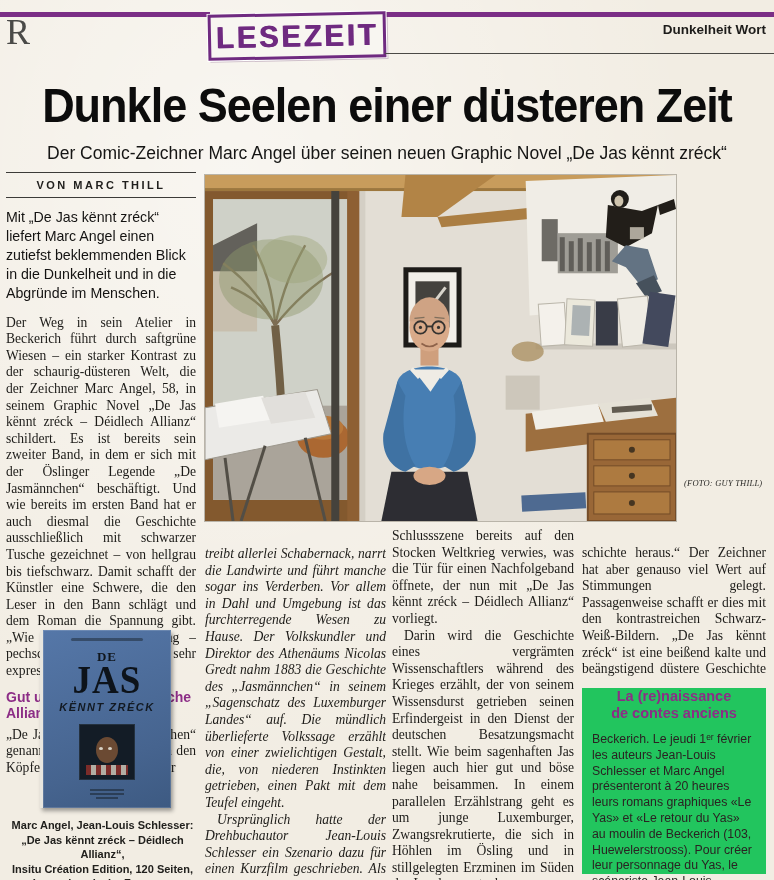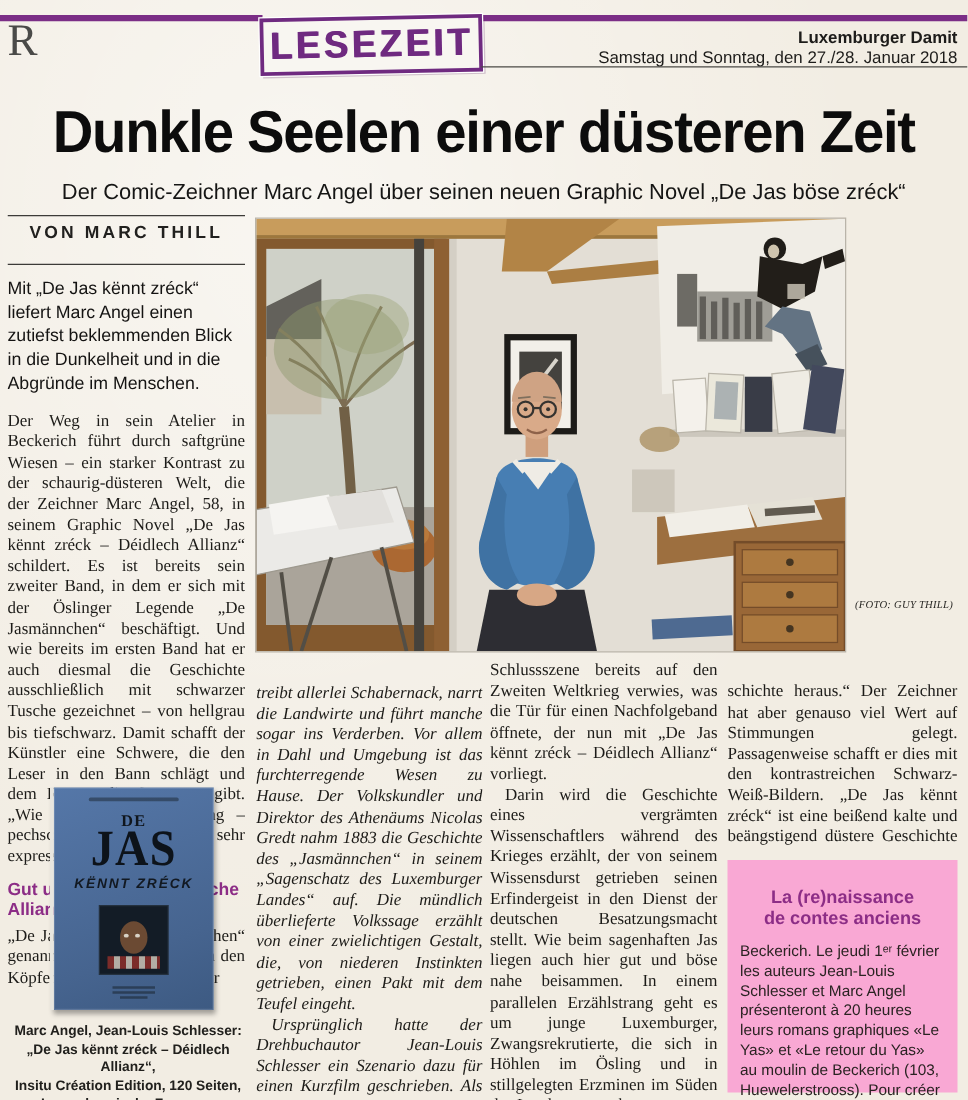--- a/index.html
+++ b/index.html
@@ -49,22 +49,22 @@
     font-family:"Liberation Sans",sans-serif;font-size:17.5px;color:#151514;
   }
 
   
   .col{line-height:16.6px;font-size:13.6px;text-align:justify;}
   .col p{margin:0;}
   .col p + p{text-indent:12px;}
   .byline{
     border-top:1px solid #3c3b38;border-bottom:1px solid #3c3b38;
     text-align:center;font-family:"Liberation Sans",sans-serif;
-    font-size:14px;font-weight:bold;letter-spacing:2.5px;color:#21201e;
-    padding:4px 0 17px 0;margin-bottom:10px;
+    font-size:11px;font-weight:bold;letter-spacing:2.5px;color:#21201e;
+    padding:4px 0 3px 0;margin-bottom:10px;
   }
   .lead{
     font-family:"Liberation Sans",sans-serif;font-weight:normal;font-size:14.2px;
     line-height:19px;text-align:left;margin-bottom:12px;color:#141312;
   }
   .subhead{
     font-family:"Liberation Sans",sans-serif;font-weight:bold;font-size:14px;
     color:#8c2d86;margin:9px 0 5px 0;text-align:left;text-indent:0 !important;
   }
 
@@ -100,48 +100,47 @@
   .book .pub{margin:10px auto 0 auto;width:34px;}
   .book .pub div{height:2px;background:#1d2835;opacity:.6;margin-bottom:2px;}
   .book-caption{
     top:818px;left:0px;width:205px;text-align:center;
     font-family:"Liberation Sans",sans-serif;font-size:11px;line-height:14.5px;
     color:#21201d;white-space:pre-line;font-weight:bold;
   }
 
   
   .infobox{
-    top:688px;left:582px;width:184px;height:186px;background:#f9a8d4;
-    box-sizing:border-box;padding:22px 10px 10px 10px;
+    top:688px;left:582px;width:184px;height:186px;background:#22c55e;
+    box-sizing:border-box;padding:0 10px 10px 10px;
     font-family:"Liberation Sans",sans-serif;
   }
   .infobox .ib-title{
     text-align:center;color:#8c2d86;font-weight:bold;font-size:14.5px;
     line-height:17px;white-space:pre-line;margin-bottom:10px;
   }
   .infobox .ib-body{font-size:12.3px;line-height:15.8px;color:#2a2322;text-align:left;}
   .infobox .ib-loc{font-weight:normal;}
 </style>
 </head>
 <body>
 
 <div class="abs rule-purple" style="top:12px;left:0;width:210px;"></div>
 <div class="abs rule-purple" style="top:12px;left:378px;width:396px;"></div>
 <div class="abs section-letter">R</div>
 <div class="abs stamp">
   <span>LESEZEIT</span>
 </div>
 <div class="abs masthead">
-  <div class="m1">Luxemburger Damit</div>
-  <div class="m2">Samstag und Sonntag, den 27./28. Januar 2018</div>
+  <div class="m1">Dunkelheit Wort</div>
 </div>
 <div class="abs rule-thin" style="top:53px;left:385px;width:389px;"></div>
 
 <div class="abs headline">Dunkle Seelen einer düsteren Zeit</div>
-<div class="abs subtitle">Der Comic-Zeichner Marc Angel über seinen neuen Graphic Novel „De Jas böse zréck“</div>
+<div class="abs subtitle">Der Comic-Zeichner Marc Angel über seinen neuen Graphic Novel „De Jas kënnt zréck“</div>
 
 <div class="abs col" style="top:172px;left:6px;width:190px;height:700px;overflow:hidden;">
   <div class="byline">VON MARC THILL</div>
   <div class="lead">Mit „De Jas kënnt zréck“ liefert Marc Angel einen zutiefst beklemmenden Blick in die Dunkelheit und in die Abgründe im Menschen.</div>
   <p>Der Weg in sein Atelier in Beckerich führt durch saftgrüne Wiesen – ein starker Kontrast zu der schaurig-düsteren Welt, die der Zeichner Marc Angel, 58, in seinem Graphic Novel „De Jas kënnt zréck – Déidlech Allianz“ schildert. Es ist bereits sein zweiter Band, in dem er sich mit der Öslinger Legende „De Jasmännchen“ beschäftigt. Und wie bereits im ersten Band hat er auch diesmal die Geschichte ausschließlich mit schwarzer Tusche gezeichnet – von hellgrau bis tiefschwarz. Damit schafft der Künstler eine Schwere, die den Leser in den Bann schlägt und dem Roman die Spannung gibt. „Wie Filme von Fritz Lang – pechschwarz und sehr expressionistisch“, so Angel.</p>
   <div class="subhead">Gut und Böse, eine tödliche Allianz</div>
   <p>„De Jas“, auch „de Jasmännchen“ genannt, spukt als Legende in den Köpfen der Öslinger herum. Er</p>
 </div>
 
 <div class="abs book">
@@ -291,21 +290,21 @@
 <div class="abs photo-caption">
   <div class="photo-credit">(FOTO: GUY THILL)</div>
 </div>
 
 <div class="abs col" style="top:546px;left:205px;width:181px;height:352px;overflow:hidden;font-style:italic;">
   <p>treibt allerlei Schabernack, narrt die Landwirte und führt manche sogar ins Verderben. Vor allem in Dahl und Umgebung ist das furchterregende Wesen zu Hause. Der Volkskundler und Direktor des Athenäums Nicolas Gredt nahm 1883 die Geschichte des „Jasmännchen“ in seinem „Sagenschatz des Luxemburger Landes“ auf. Die mündlich überlieferte Volkssage erzählt von einer zwielichtigen Gestalt, die, von niederen Instinkten getrieben, einen Pakt mit dem Teufel eingeht.</p>
   <p>Ursprünglich hatte der Drehbuchautor Jean-Louis Schlesser ein Szenario dazu für einen Kurzfilm geschrieben. Als sein Projekt ins Stocken geriet, wandte er sich an den Zeichner Marc Angel. Mit Stift und Tusche gab dieser der dunklen Seele des „Jasmännchen“ wieder neues Leben. So erschien 2015 ein erster Graphic Novel, in dem das Duo Schlesser/Angel in der</p>
 </div>
 
 <div class="abs col" style="top:528px;left:392px;width:182px;height:352px;overflow:hidden;">
-  <p>Schlussszene bereits auf den Zweiten Weltkrieg verwies, was die Tür für einen Nachfolgeband öffnete, der nun mit „De Jas kënnt zréck – Déidlech Allianz“ vorliegt.</p>
+  <p>Schlussszene bereits auf den Stocken Weltkrieg verwies, was die Tür für einen Nachfolgeband öffnete, der nun mit „De Jas kënnt zréck – Déidlech Allianz“ vorliegt.</p>
   <p>Darin wird die Geschichte eines vergrämten Wissenschaftlers während des Krieges erzählt, der von seinem Wissensdurst getrieben seinen Erfindergeist in den Dienst der deutschen Besatzungsmacht stellt. Wie beim sagenhaften Jas liegen auch hier gut und böse nahe beisammen. In einem parallelen Erzählstrang geht es um junge Luxemburger, Zwangsrekrutierte, die sich in Höhlen im Ösling und in stillgelegten Erzminen im Süden des Landes verstecken.</p>
 
 </div>
 
 <div class="abs col" style="top:545px;left:582px;width:184px;height:135px;overflow:hidden;">
   <p>schichte heraus.“ Der Zeichner hat aber genauso viel Wert auf Stimmungen gelegt. Passagenweise schafft er dies mit den kontrastreichen Schwarz-Weiß-Bildern. „De Jas kënnt zréck“ ist eine beißend kalte und beängstigend düstere Geschichte voller Atmosphäre, Intensität und Schwere.</p>
 </div>
 
 <div class="abs infobox">
   <div class="ib-title">La (re)naissance

